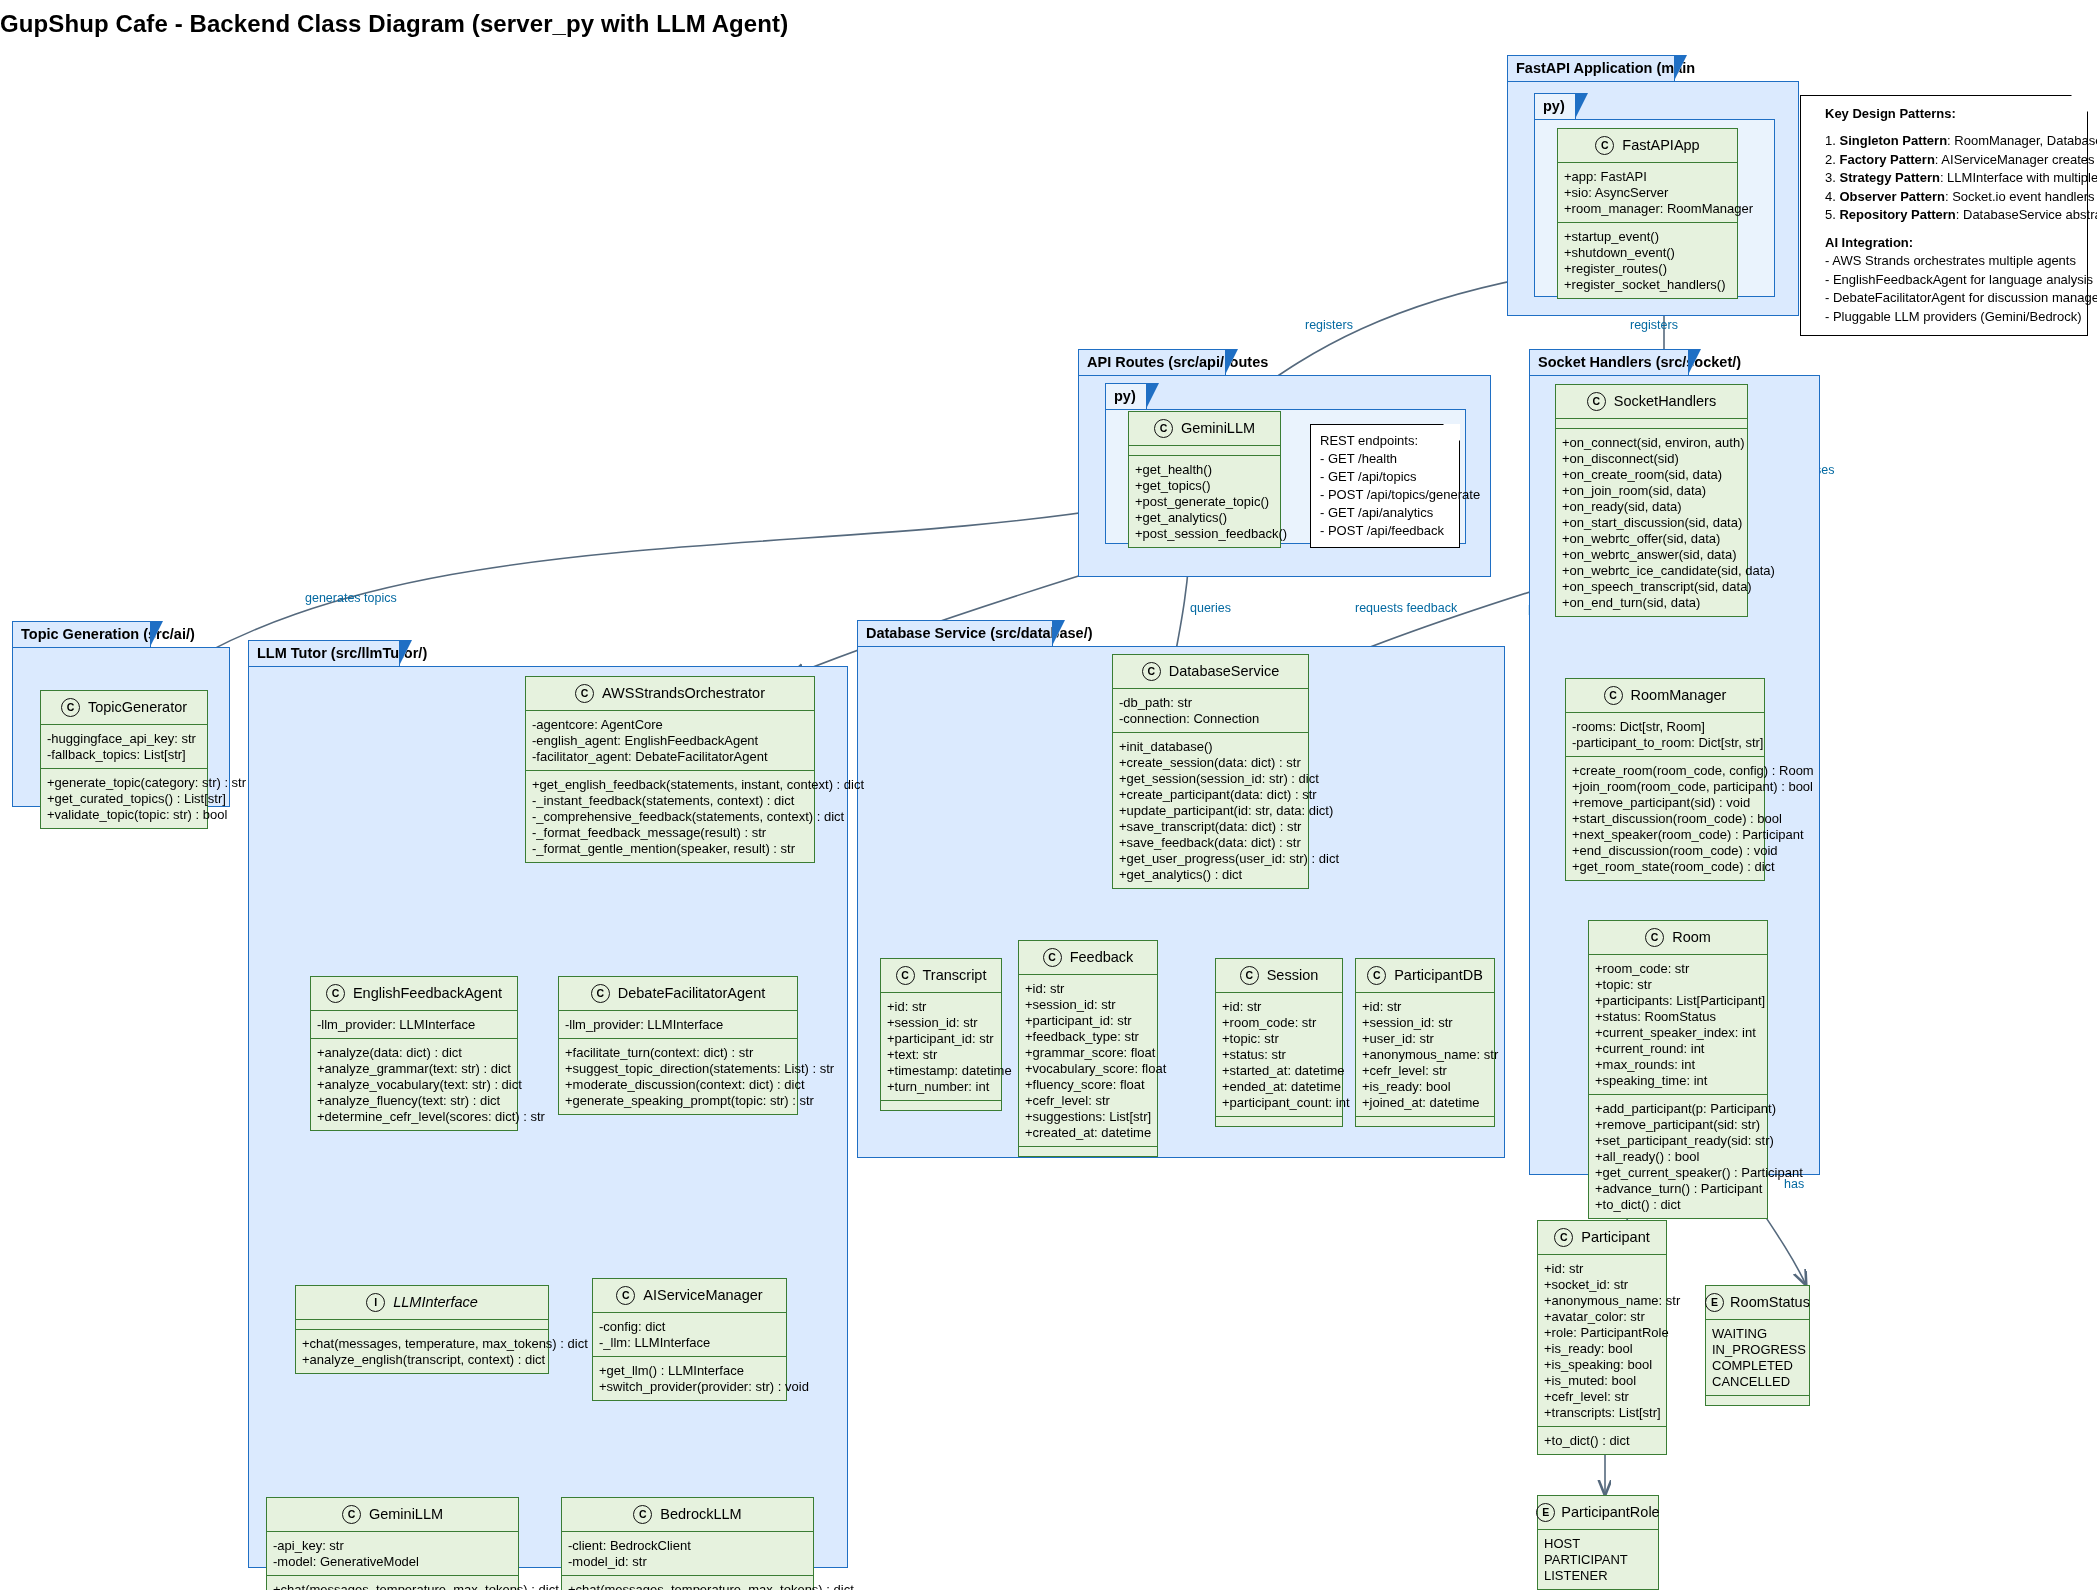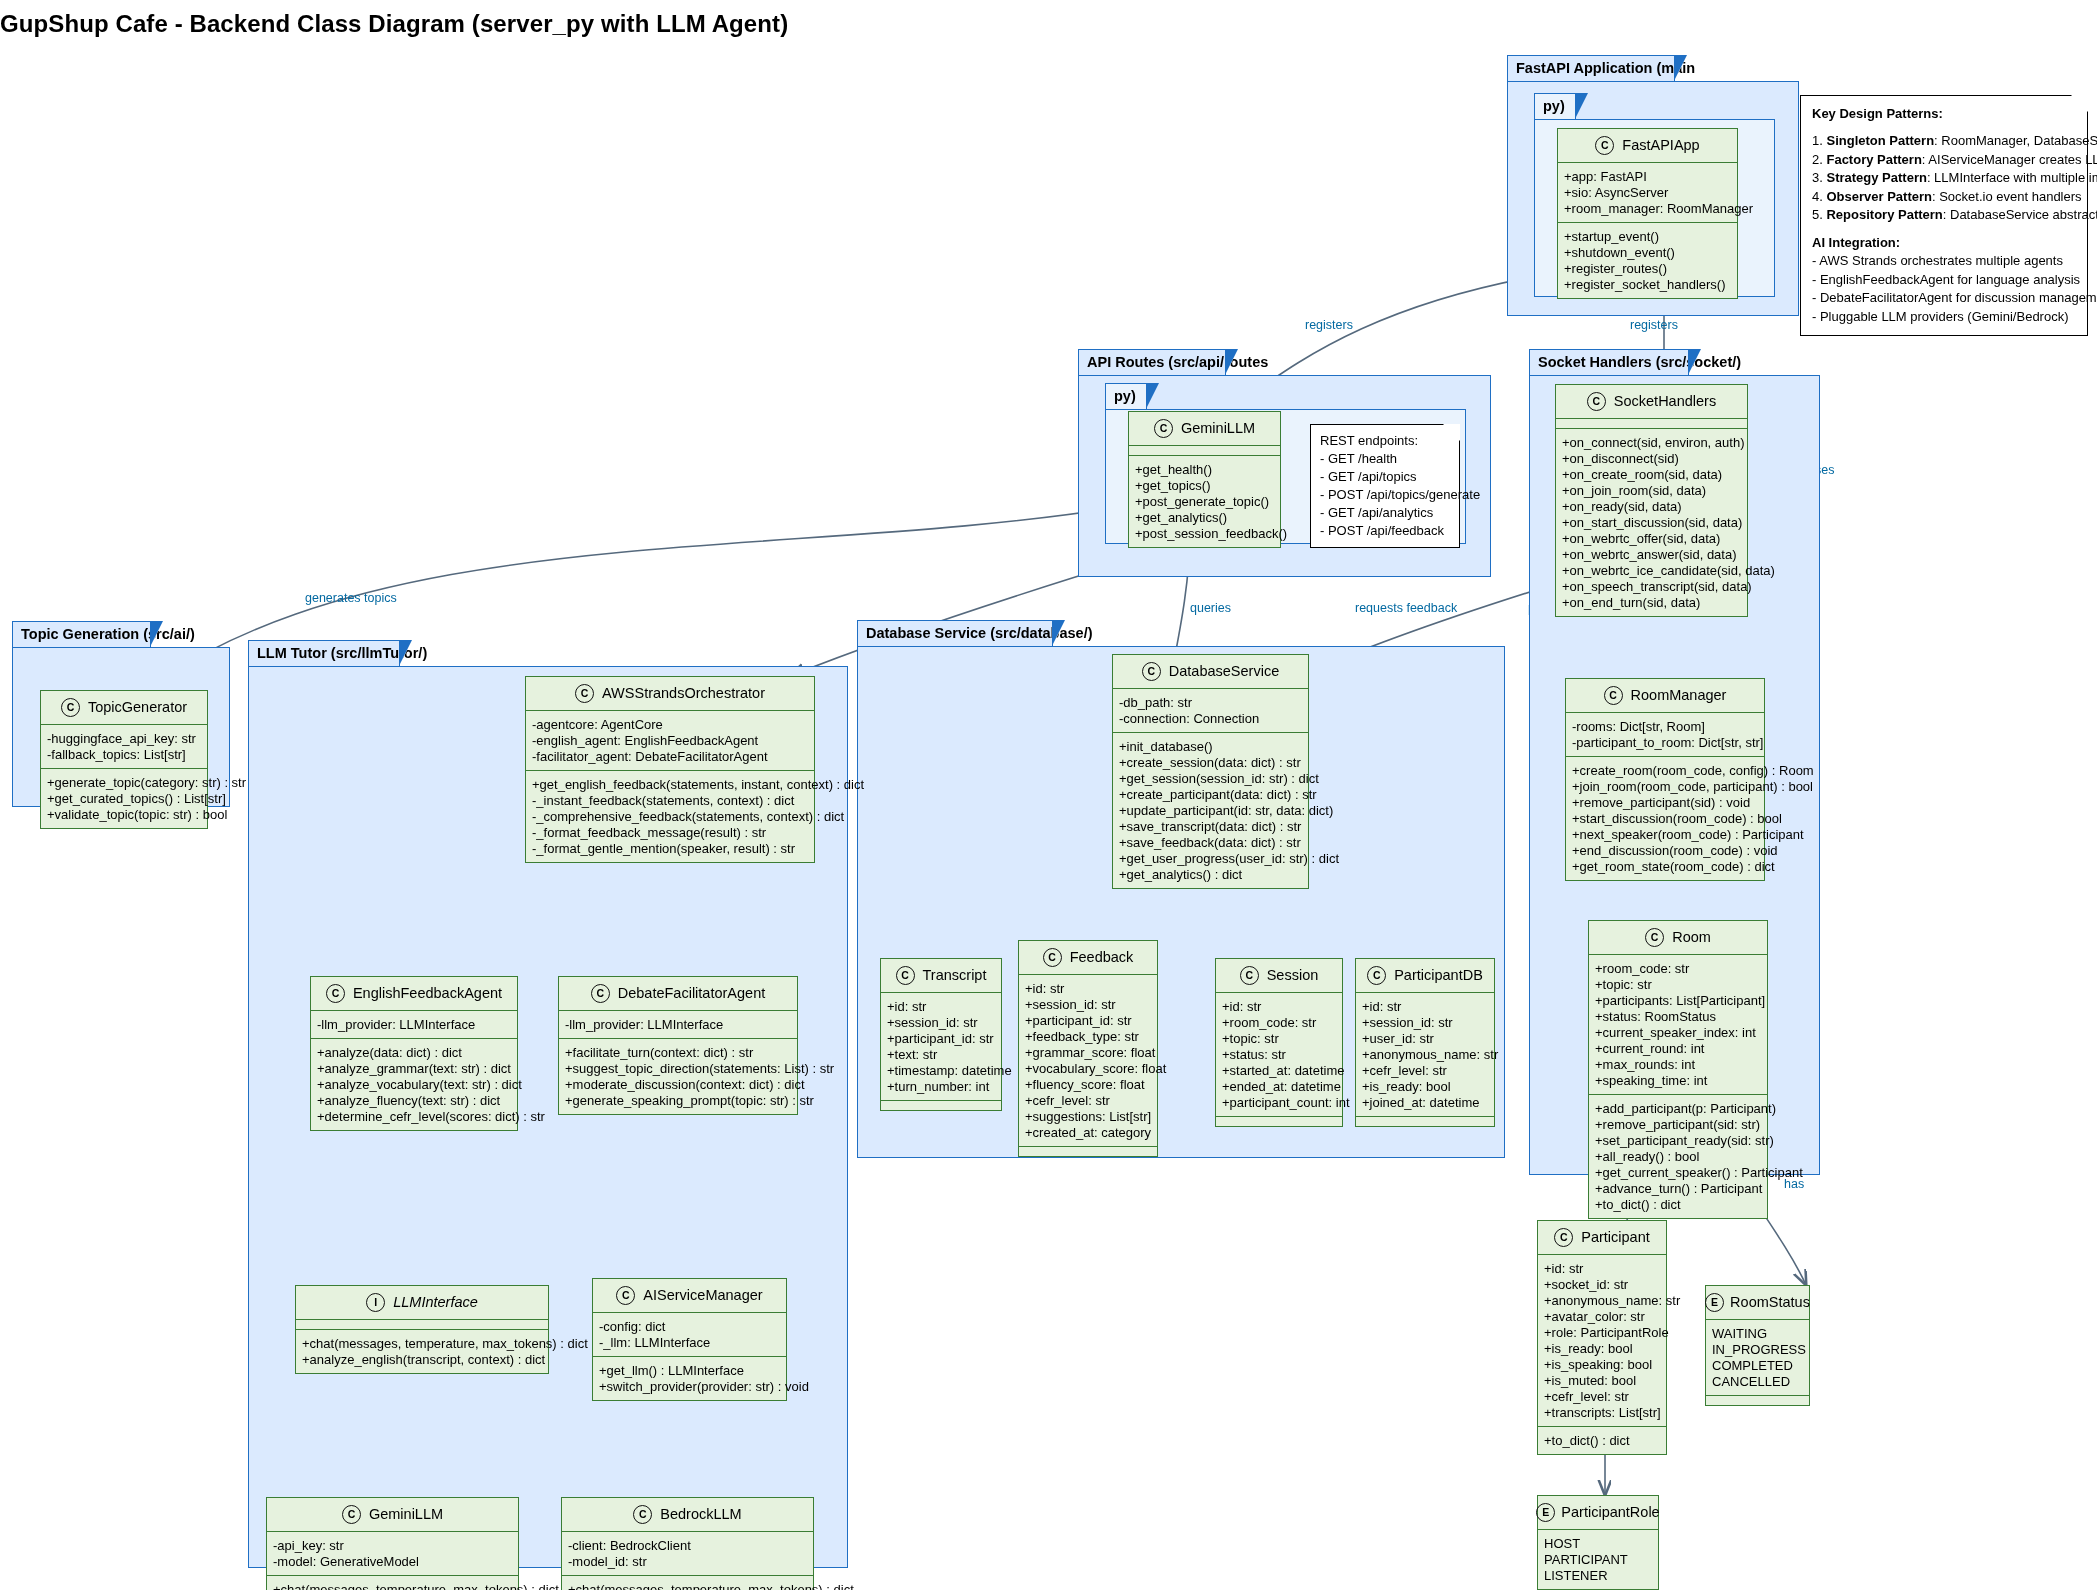--- a/index.html
+++ b/index.html
@@ -63,21 +63,21 @@
     padding:5px 6px 6px 6px;border-bottom:1.2px solid #3a7d34;
   }
   .cls-sec:last-child{border-bottom:none;}
   .cls-sec.empty{height:9px;padding:0;}
   .cls-sec div{white-space:nowrap;padding:1.5px 0;font-size:13px;}
 
   
   .note{
     position:absolute;box-sizing:border-box;background:#fff;
     border:1.4px solid #000;font-size:13px;line-height:1.42;
-    padding:9px 11px;
+    padding:9px 24px;
   }
   .note-clip{
     position:absolute;right:-1px;top:-1px;width:0;height:0;
     border-top:17px solid #fff;border-left:17px solid transparent;
   }
   .note div{white-space:nowrap;}
   .note .b{font-weight:bold;}
   .note .sp{height:9px;}
 
   
@@ -442,21 +442,21 @@
     <div class="cls-sec">
       <div>+id: str</div>
       <div>+session_id: str</div>
       <div>+participant_id: str</div>
       <div>+feedback_type: str</div>
       <div>+grammar_score: float</div>
       <div>+vocabulary_score: float</div>
       <div>+fluency_score: float</div>
       <div>+cefr_level: str</div>
       <div>+suggestions: List[str]</div>
-      <div>+created_at: category</div>
+      <div>+created_at: datetime</div>
     </div>
     <div class="cls-sec empty"></div>
   </div>
 
   <div class="cls" style="left:1215px;top:958px;width:128px;">
     <div class="cls-title">
       <span class="stereo">C</span>
       <span>Session</span>
     </div>
     <div class="cls-sec">

